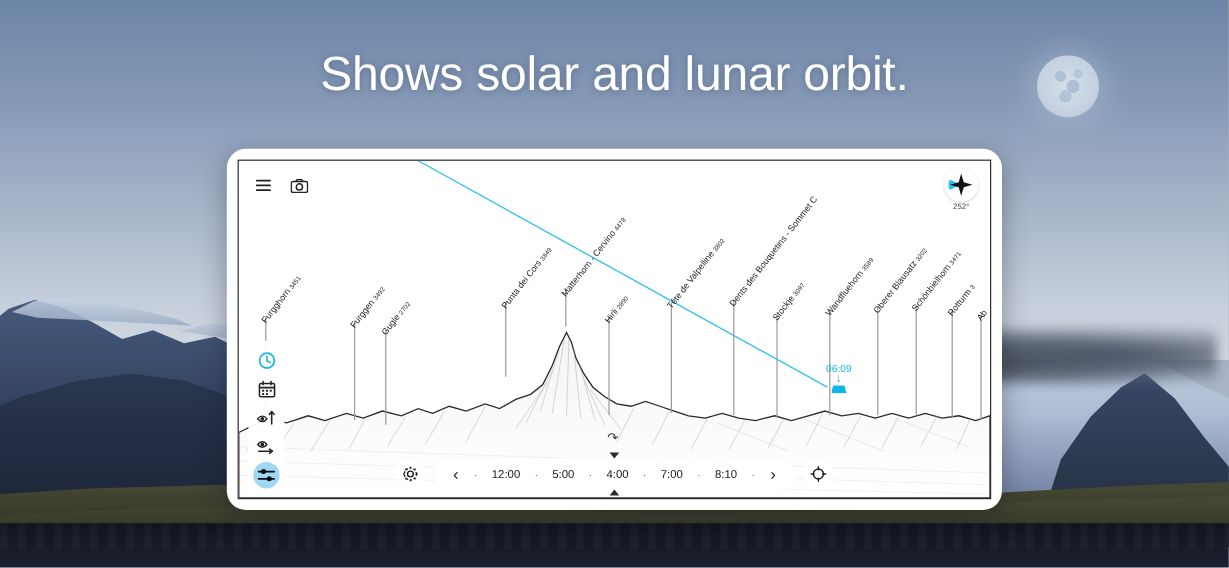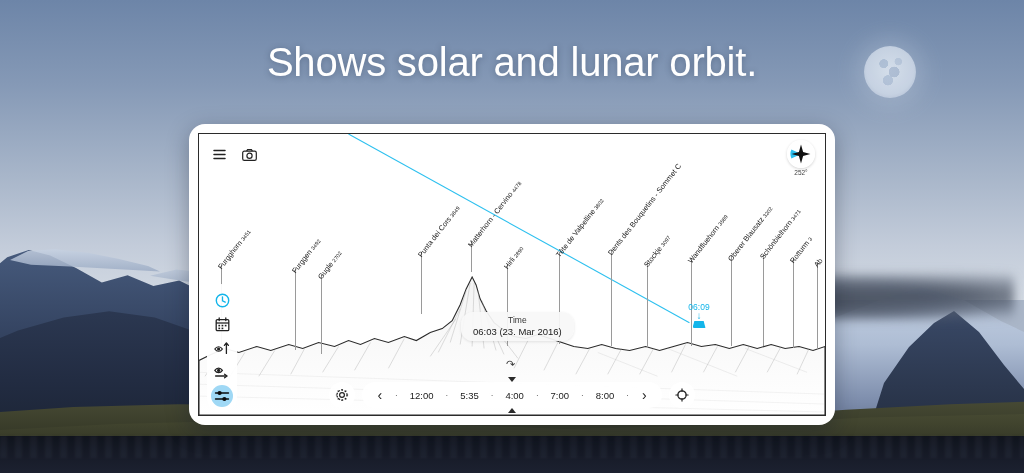--- a/index.html
+++ b/index.html
@@ -376,24 +376,20 @@
     <div id="compass-wrap">
       <div id="compass">
         <svg width="22" height="22" viewBox="0 0 22 22">
           <path d="M11,11 L1.4,6.6 A10.6,10.6 0 0 0 1.4,15.4 Z" fill="#2dc0ef"></path>
           <path d="M11,1.6 L13.1,8.9 L20.4,11 L13.1,13.1 L11,20.4 L8.9,13.1 L1.6,11 L8.9,8.9 Z" fill="#111"></path>
         </svg>
       </div>
       <div id="bearing">252°</div>
     </div>
 
-    <div id="tooltip">
-      <div class="t-title">Time</div>
-      <div class="t-val">06:03 (23. Mar 2016)</div>
-    </div>
 
     <div class="undo-ico">↷</div>
 
     <div id="sun-marker">
       <div id="sun-time">06:09</div>
       <div id="sun-arrow">↓</div>
       <div id="sun-dot"></div>
     </div>
 
     <div id="timebar-row">
@@ -409,27 +405,27 @@
       </div>
 
       <div id="timebar">
         <div class="tb-caret top"></div>
         <div class="tb-caret bot"></div>
         <div class="tb-arrow">‹</div>
         <div class="tb-items" id="tb-items">
             <span class="tb-tick">·</span>
             <span class="tb-label">12:00</span>
             <span class="tb-tick">·</span>
-            <span class="tb-label">5:35</span>
+            <span class="tb-label">5:00</span>
             <span class="tb-tick">·</span>
             <span class="tb-label">4:00</span>
             <span class="tb-tick">·</span>
             <span class="tb-label">7:00</span>
             <span class="tb-tick">·</span>
-            <span class="tb-label">8:00</span>
+            <span class="tb-label">8:10</span>
             <span class="tb-tick">·</span>
           </div>
         <div class="tb-arrow">›</div>
       </div>
 
       <div id="target-btn">
         <svg width="14" height="14" viewBox="0 0 14 14">
           <circle cx="7" cy="7" r="4.2" fill="none" stroke="#222" stroke-width="1.2"></circle>
           <g stroke="#222" stroke-width="1.2" stroke-linecap="round">
             <line x1="7" y1="0.9" x2="7" y2="3.4"></line>

